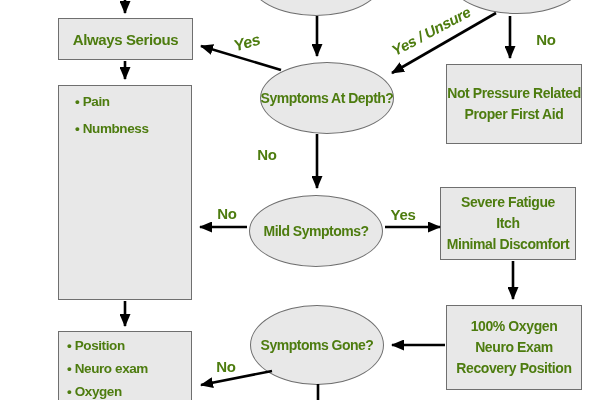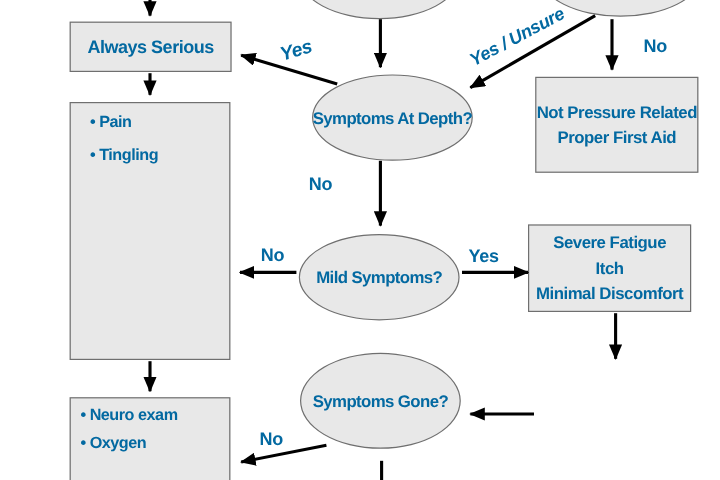--- a/index.html
+++ b/index.html
@@ -1,18 +1,18 @@
 <!DOCTYPE html>
 <html><head>
 <meta charset="utf-8">
 <style>
   html,body{margin:0;padding:0;background:#fff;}
   .stage{
     position:relative;width:600px;height:400px;background:#fff;overflow:hidden;
-    font-family:"Liberation Sans",sans-serif;font-weight:bold;color:#0369a1;
+    font-family:"Liberation Sans",sans-serif;font-weight:bold;color:#4d7c0f;
   }
   .node{
     position:absolute;background:#e8e8e8;border:1.6px solid #6f6f6f;
     box-sizing:border-box;z-index:1;
   }
   .box{
     display:flex;flex-direction:column;align-items:center;justify-content:center;
     text-align:center;font-size:14px;letter-spacing:-0.4px;line-height:21px;
   }
   .box .boxline{white-space:nowrap;}
@@ -31,21 +31,21 @@
   }
   .edge-label.slant16{transform:translate(-50%,-50%) rotate(-16deg);font-style:italic;font-size:16px;}
   .edge-label.slant28{transform:translate(-50%,-50%) rotate(-28deg);font-style:italic;}
   #always-serious{left:58px;top:18px;width:135px;height:42px;font-size:15px;}
   #serious-list{left:58px;top:85px;width:134px;height:215px;padding-left:16px;}
   #first-aid{left:58px;top:331px;width:134px;height:76px;}
   #top-center-ellipse{left:249px;top:-56px;width:134px;height:72px;}
   #top-right-ellipse{left:450px;top:-54px;width:134px;height:68px;}
   #depth-ellipse{left:260px;top:62px;width:134px;height:72px;}
   #mild-ellipse{left:249px;top:195px;width:134px;height:72px;text-align:right;}
-  #gone-ellipse{left:250px;top:294px;width:134px;height:80px;}
+  #gone-ellipse{left:250px;top:305px;width:134px;height:80px;}
   #not-pressure{left:446px;top:64px;width:136px;height:80px;}
   #severe{left:440px;top:187px;width:136px;height:73px;}
   #oxygen{left:446px;top:305px;width:136px;height:85px;}
   #lbl-yes1{left:247px;top:43px;}
   #lbl-yes-unsure{left:431px;top:31px;}
   #lbl-no-tr{left:546px;top:39px;}
   #lbl-no-depth{left:267px;top:154px;}
   #lbl-no-mild{left:227px;top:213px;}
   #lbl-yes-mild{left:403px;top:214px;}
   #lbl-no-gone{left:226px;top:366px;}
@@ -54,24 +54,25 @@
 <body>
 
 <div class="stage">
 
   <div class="node box" id="always-serious">
     <span class="boxline">Always Serious</span>
   </div>
 
   <div class="node listbox" id="serious-list">
       <div class="bullet-line">Pain</div>
-      <div class="bullet-line">Tingling</div>
+      <div class="bullet-line">Numbness</div>
     </div>
 
   <div class="node listbox tight" id="first-aid">
+      <div class="bullet-line">Position</div>
       <div class="bullet-line">Neuro exam</div>
       <div class="bullet-line">Oxygen</div>
     </div>
 
   <div class="node ellipse" id="top-center-ellipse"></div>
   <div class="node ellipse" id="top-right-ellipse"></div>
 
   <div class="node ellipse" id="depth-ellipse">
     <span>Symptoms At Depth?</span>
   </div>
@@ -88,20 +89,25 @@
       <div class="boxline">Not Pressure Related</div>
       <div class="boxline">Proper First Aid</div>
     </div>
 
   <div class="node box" id="severe">
       <div class="boxline">Severe Fatigue</div>
       <div class="boxline">Itch</div>
       <div class="boxline">Minimal Discomfort</div>
     </div>
 
+  <div class="node box" id="oxygen">
+      <div class="boxline">100% Oxygen</div>
+      <div class="boxline">Neuro Exam</div>
+      <div class="boxline">Recovery Position</div>
+    </div>
 
   <svg class="edges" width="600" height="400" viewBox="0 0 600 400">
     <defs>
       <marker id="ah" markerUnits="userSpaceOnUse" markerWidth="13" markerHeight="11" refX="12" refY="5.5" orient="auto">
         <path d="M0,0 L13,5.5 L0,11 Z" fill="#000"></path>
       </marker>
     </defs>
     <g stroke="#000" stroke-width="2.6" fill="none">
       <line x1="125" y1="0" x2="125" y2="13" marker-end="url(#ah)"></line>
       <line x1="125" y1="61" x2="125" y2="79" marker-end="url(#ah)"></line>

